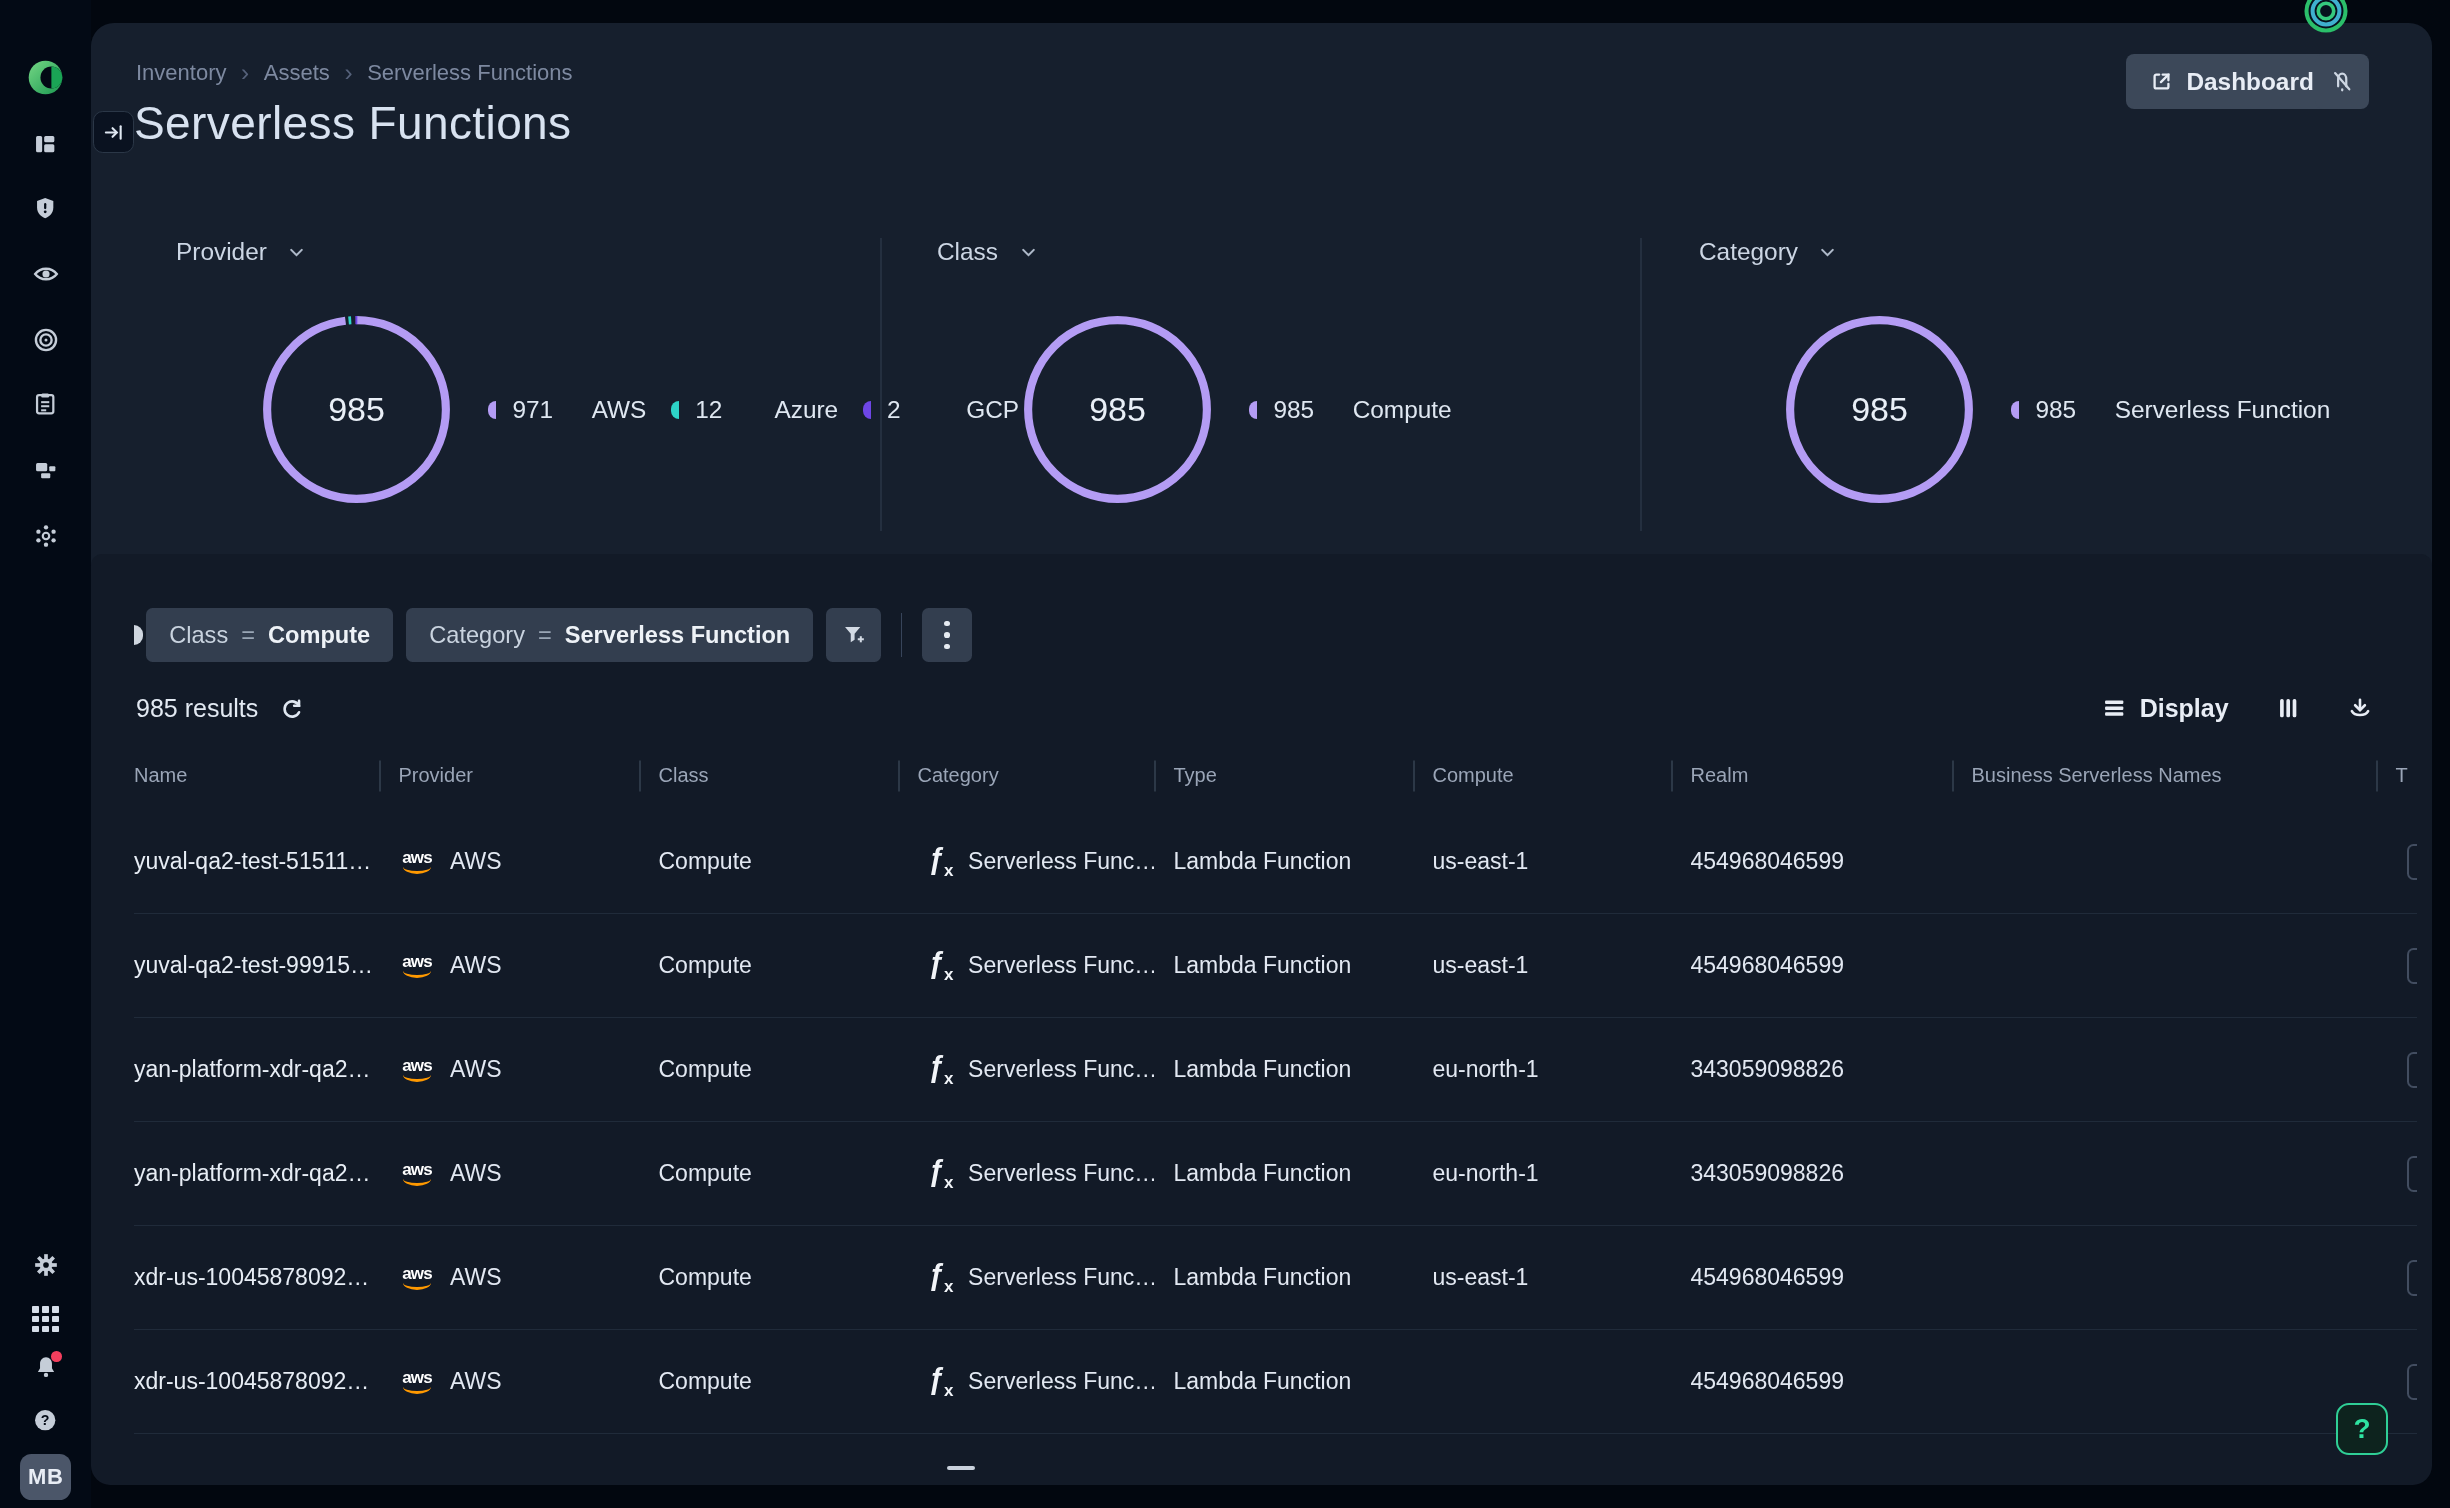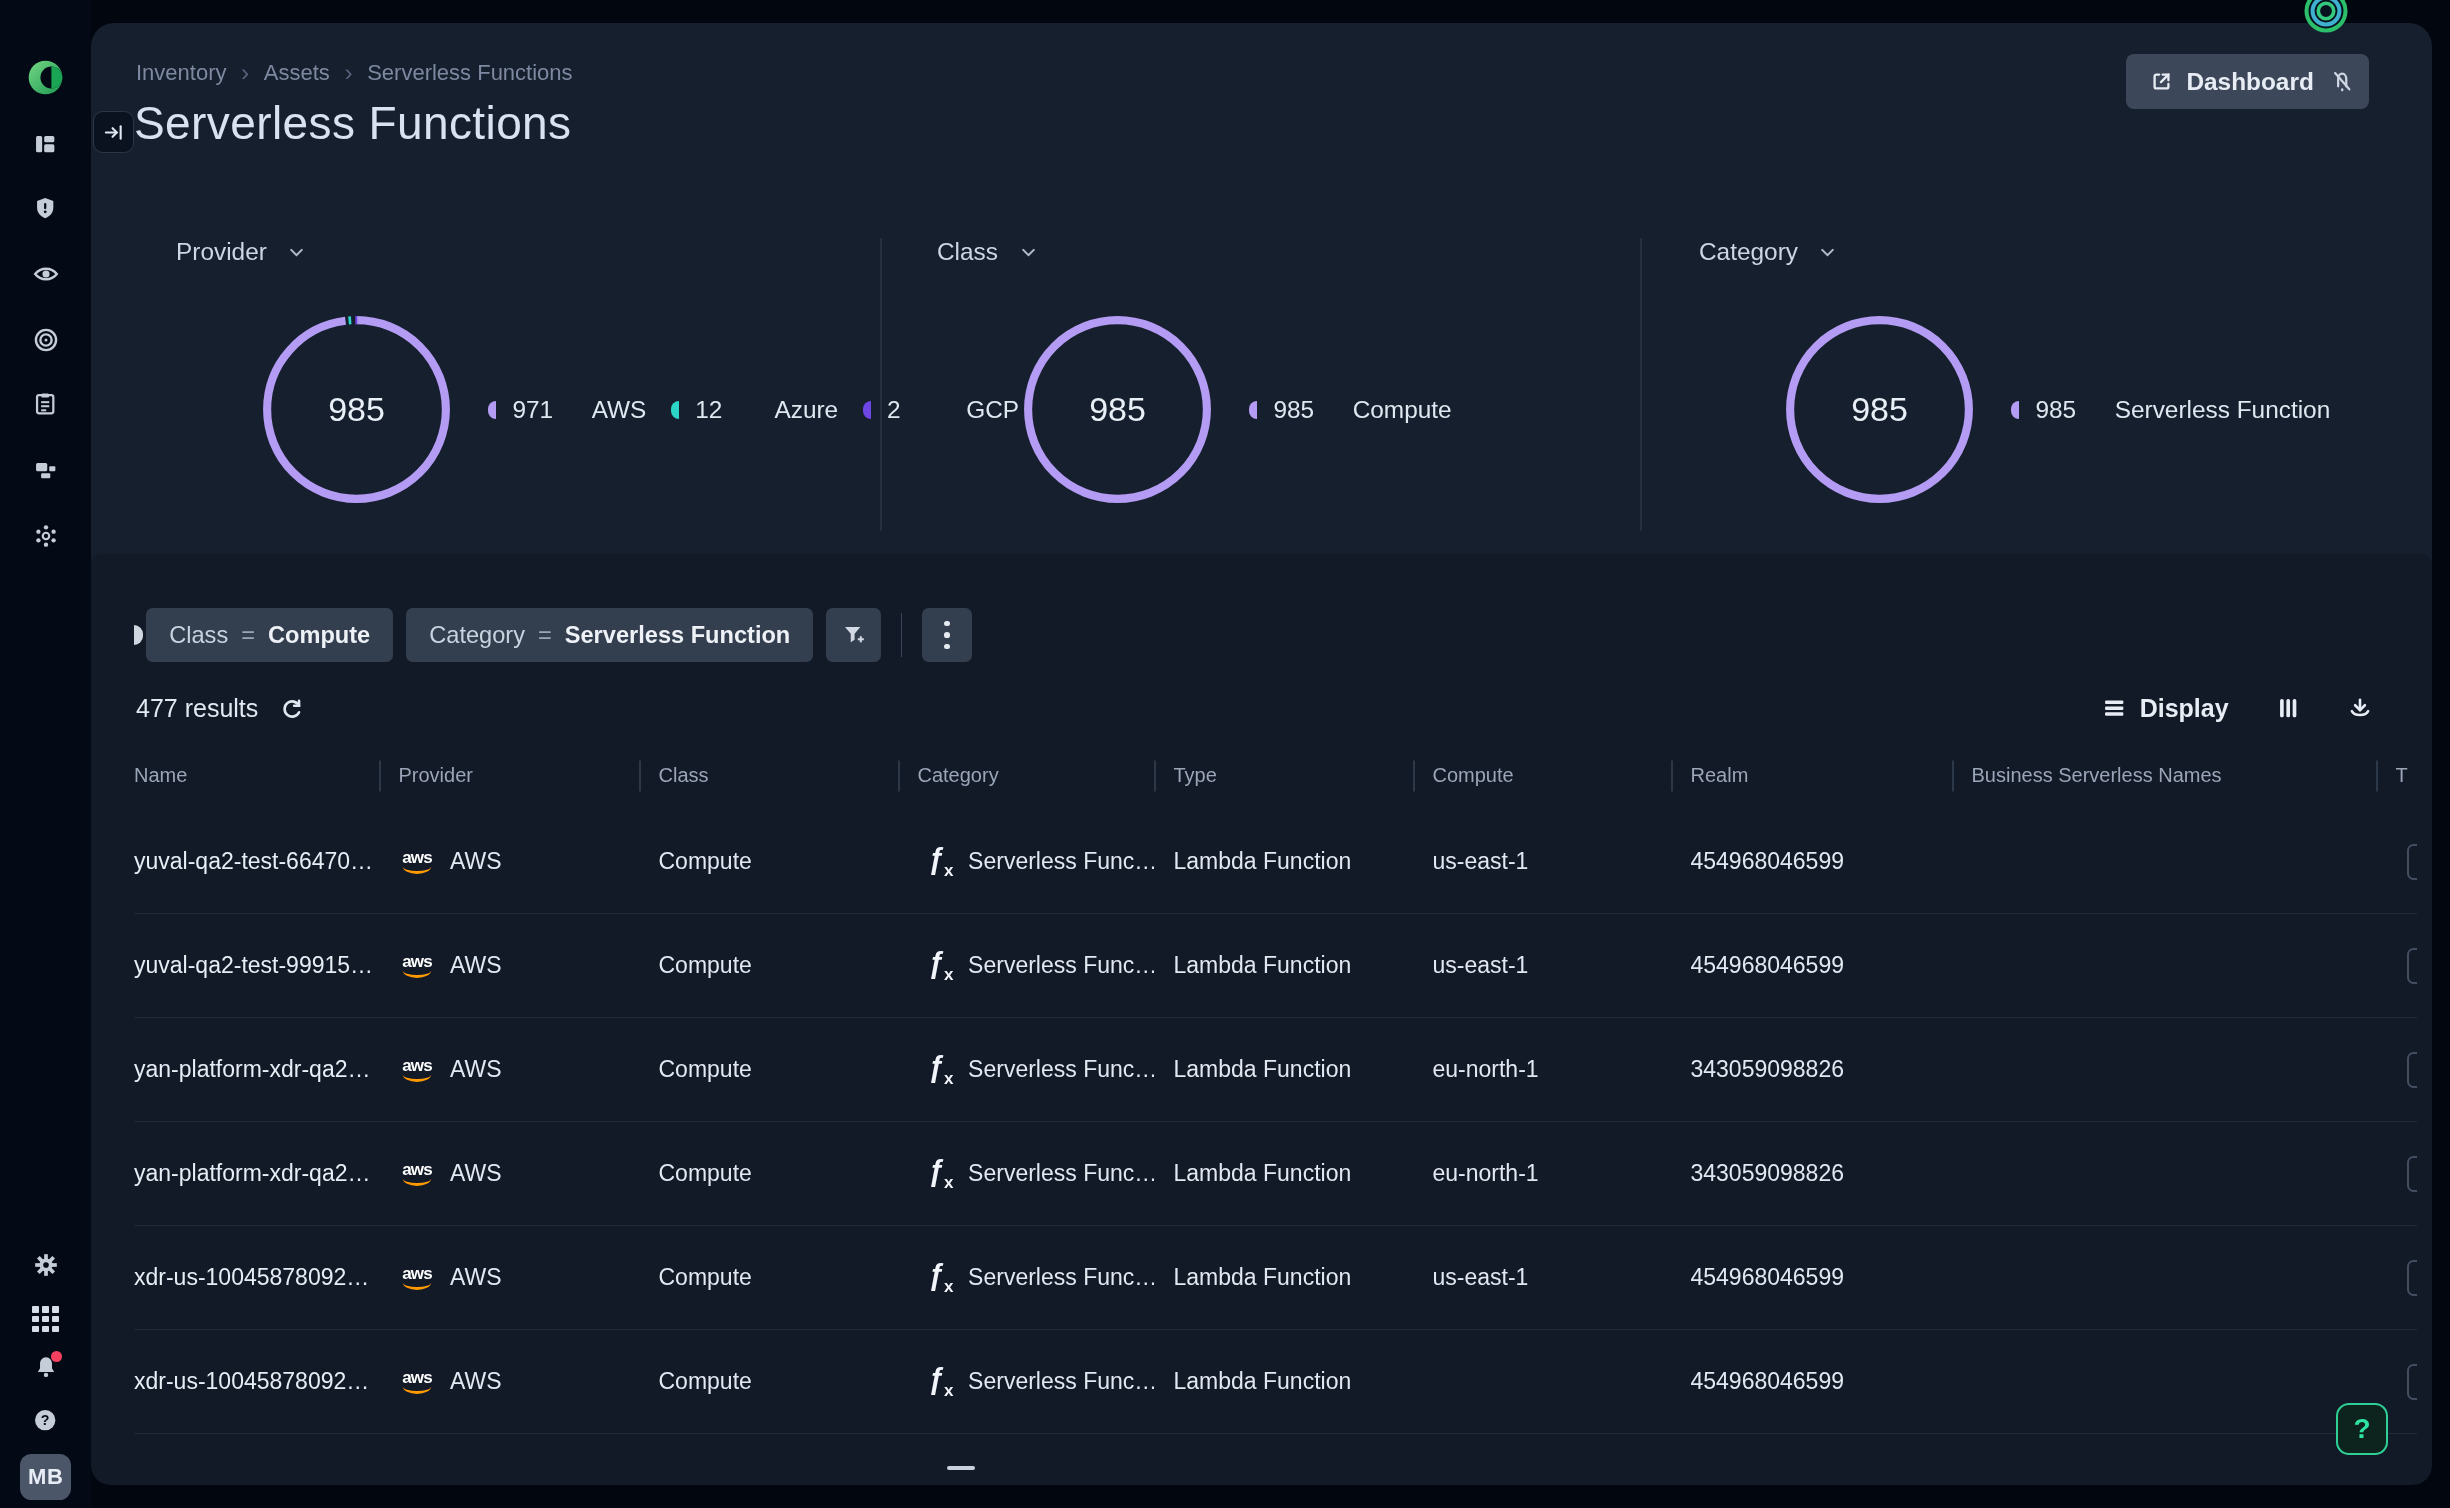--- a/index.html
+++ b/index.html
@@ -357,21 +357,21 @@
       <div class="sq-btn kebab-btn">
         <span class="kebab">
             <i></i>
             <i></i>
             <i></i>
           </span>
       </div>
     </div>
 
     <div class="results-row">
-      <span class="results-label">477 results</span>
+      <span class="results-label">985 results</span>
       <span class="refresh-btn">
         <svg width="26" height="26" viewBox="0 0 24 24" fill="none" stroke="#dfe7f1" stroke-width="2.4" stroke-linecap="round">
           <path d="M18.5 9 A7 7 0 1 0 18.5 15"></path>
           <polyline points="18.5,4.5 18.5,9 14,9" fill="none"></polyline>
         </svg>
       </span>
     </div>
 
     <div class="view-controls">
       <div class="display-btn">
@@ -406,21 +406,21 @@
       <div class="th">Type</div>
       <div class="th">Compute</div>
       <div class="th">Realm</div>
       <div class="th">Business Serverless Names</div>
       <div class="th">T</div>
     </div>
 
     <div class="tbody">
   <div class="tgrid trow">
     <div class="cell">
-            <span>yuval-qa2-test-66470…</span>
+            <span>yuval-qa2-test-51511…</span>
           </div>
     <div class="cell">
       <span class="aws-logo">
               <i>aws</i>
               <b></b>
             </span>
       <span>AWS</span>
     </div>
     <div class="cell">
             <span>Compute</span>

